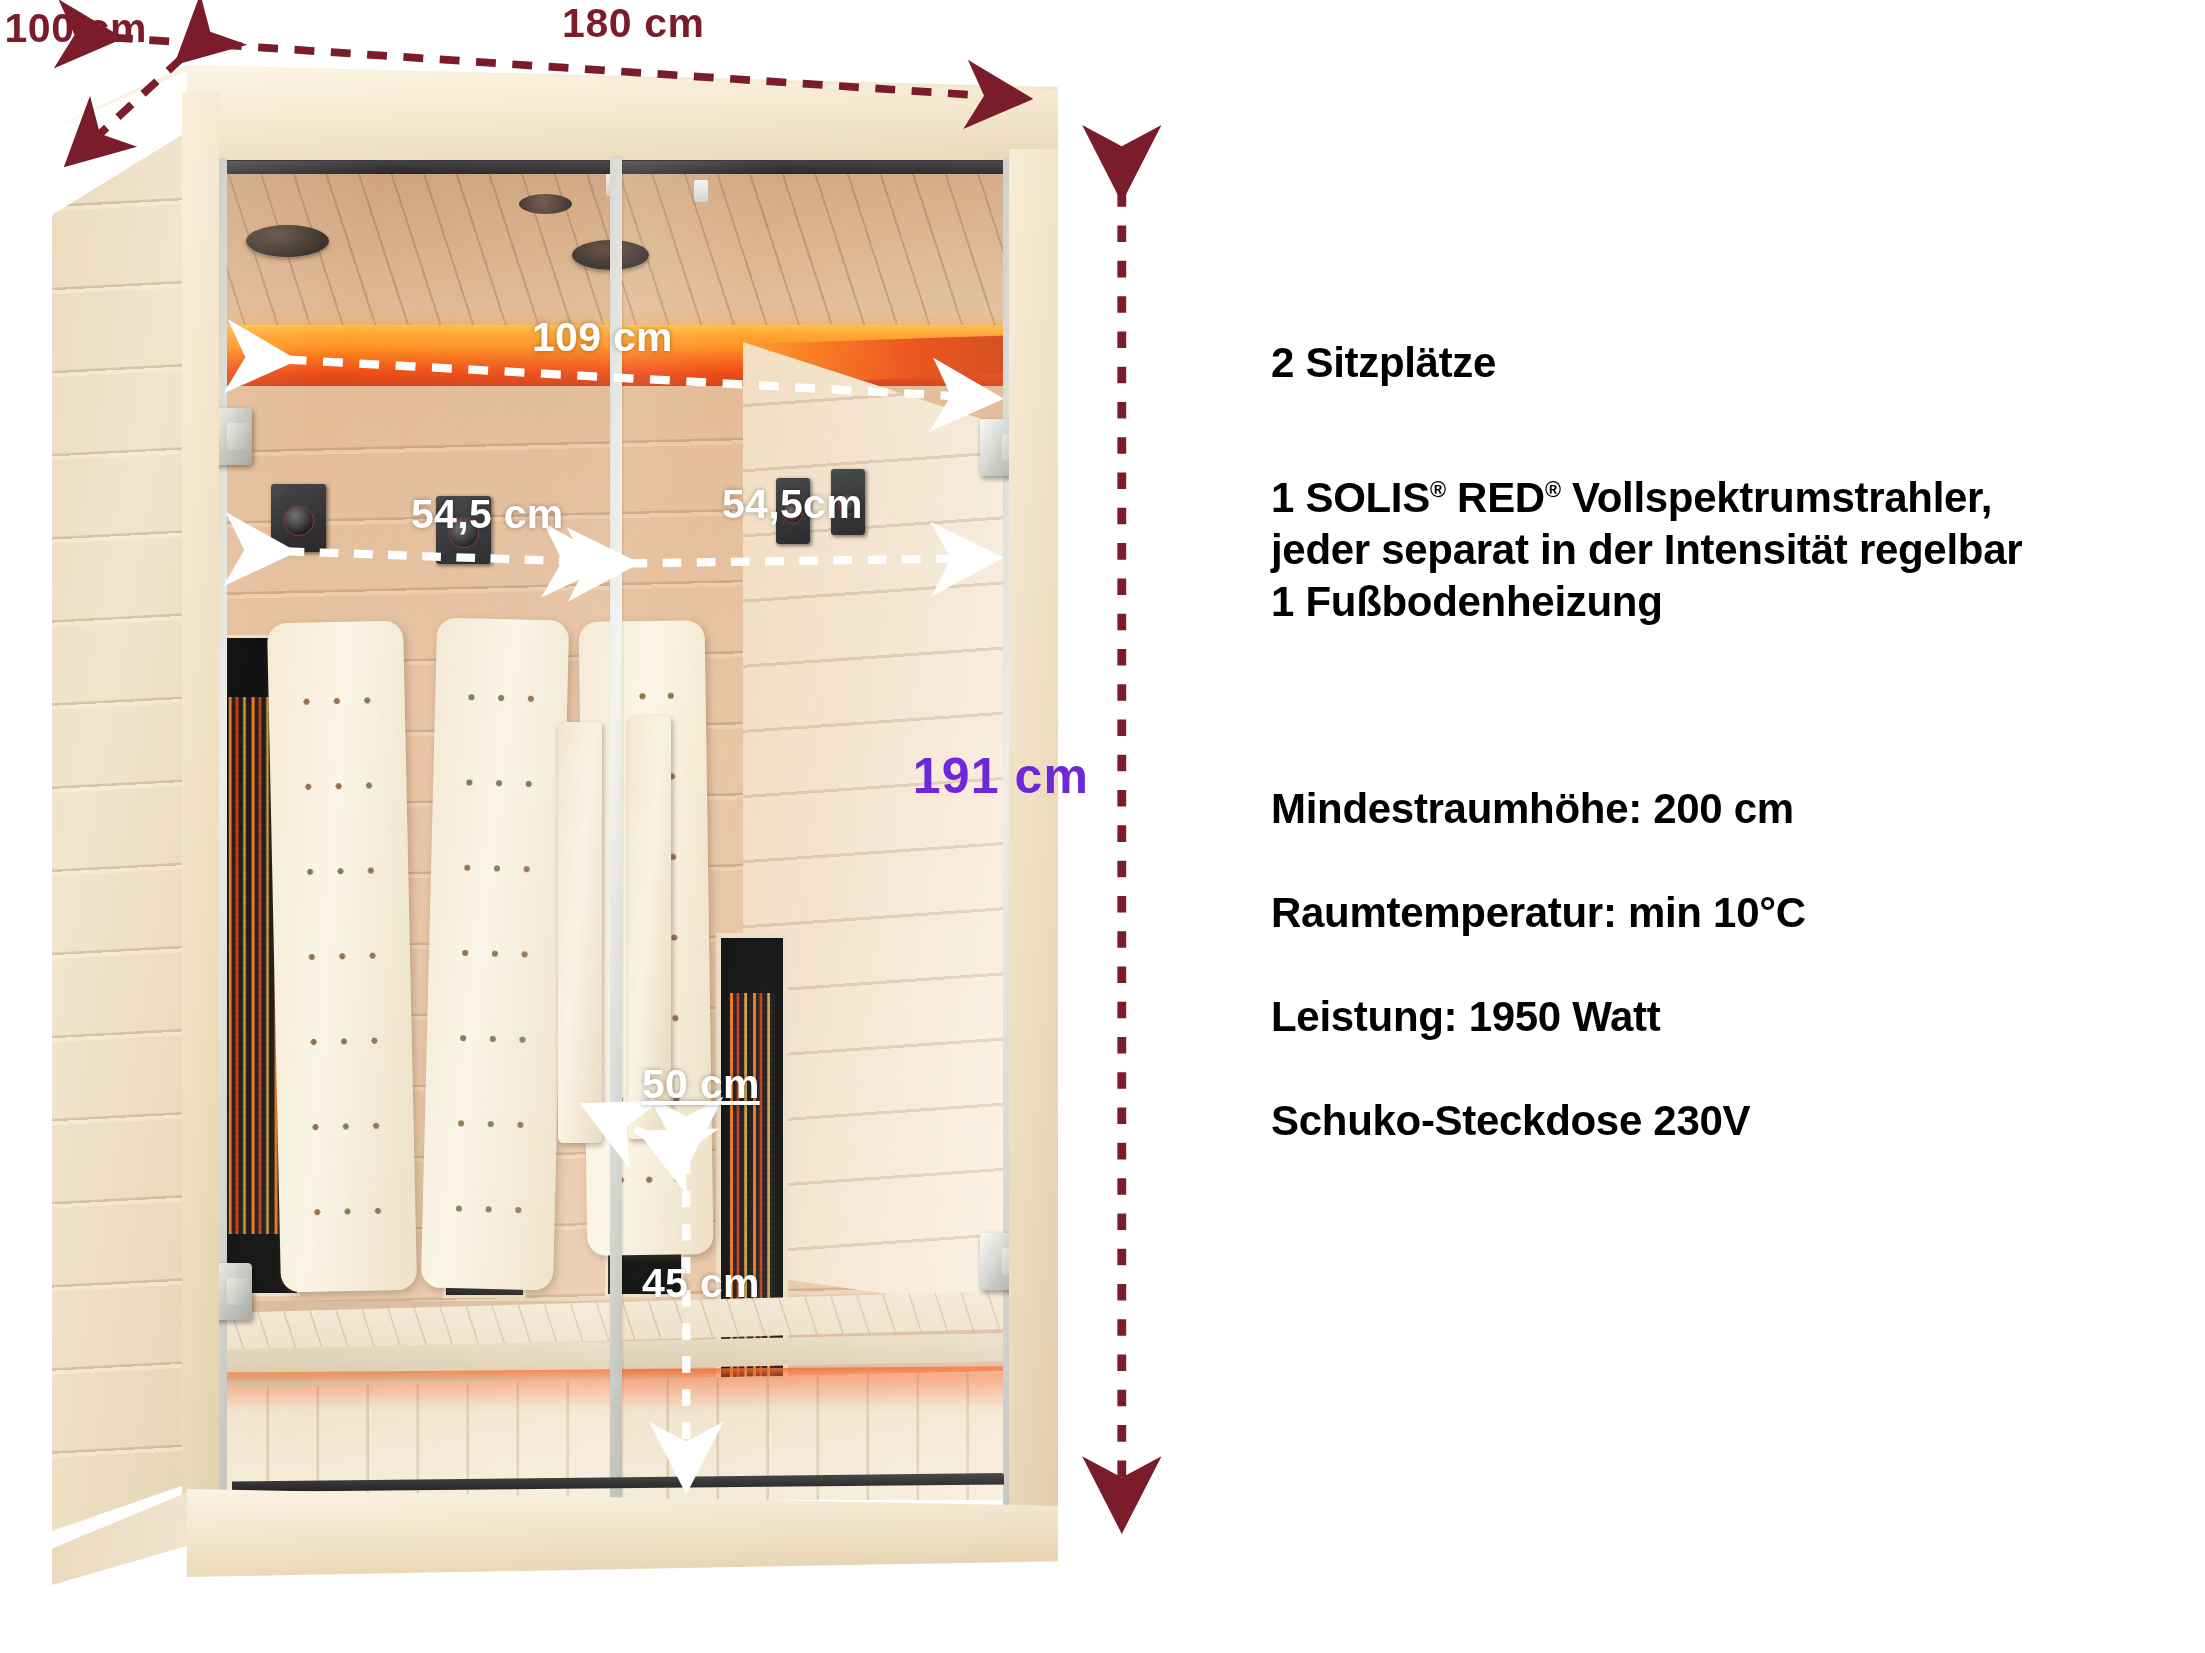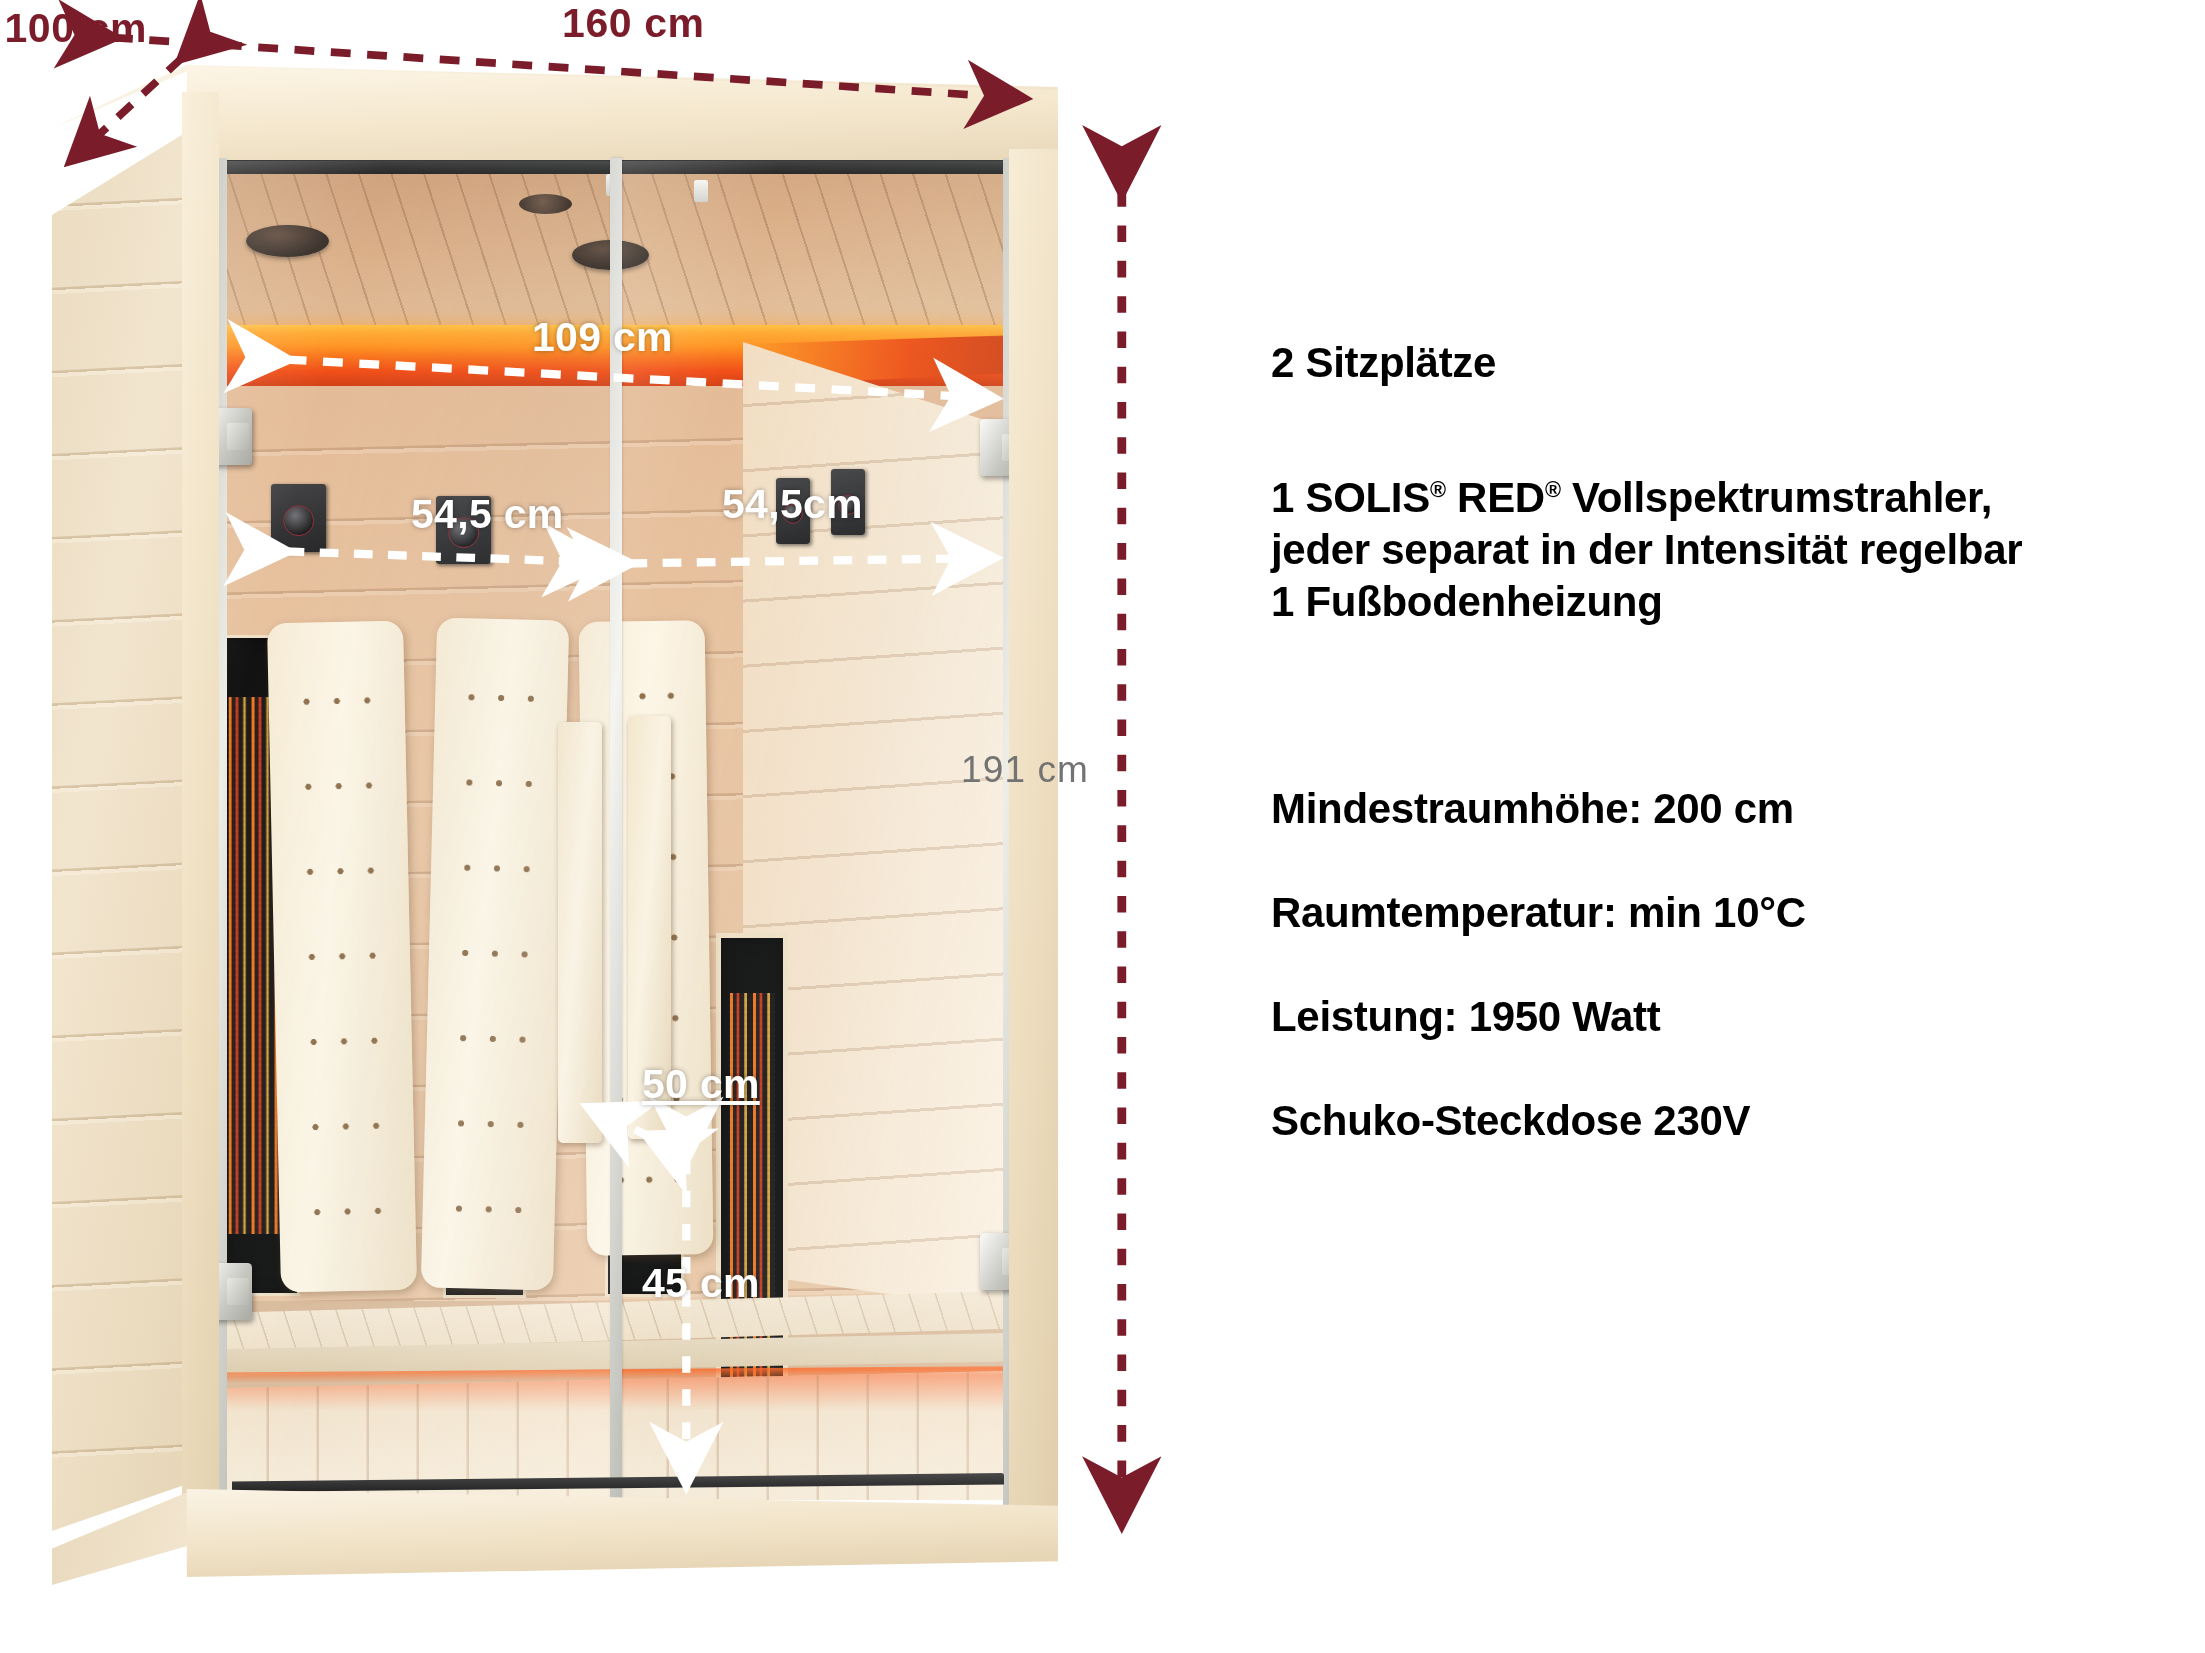--- a/index.html
+++ b/index.html
@@ -187,21 +187,21 @@
     box-shadow:1.7px 2.2px 5px rgba(0,0,0,.35);}
   .hinge::after{content:"";position:absolute;right:3.3px;top:26%;
     width:46%;height:48%;border-radius:2.2px;
     background:linear-gradient(120deg,#e8e8e4,#b6b6b0);}
 
   
   .dim-label{position:absolute;font-weight:bold;white-space:nowrap;line-height:1;}
   .dim-maroon{color:#7B1C2A;font-size:41px;letter-spacing:0.6px;}
   .dim-white{color:#fff;font-size:41px;letter-spacing:0.3px;
     text-shadow:0 0 5.5px rgba(0,0,0,.35);}
-  .dim-191{color:#737373;font-size:37px;font-weight:normal;letter-spacing:1.1px;}
+  .dim-191{color:#6d28d9;font-size:50px;font-weight:bold;letter-spacing:1.1px;}
 
   svg.ann{position:absolute;left:0;top:0;width:2205px;height:1654px;
     pointer-events:none;overflow:visible;}
 </style>
 </head>
 <body>
 
 <div id="cabin">
 
   <div class="roof-top"></div>
@@ -320,21 +320,21 @@
     <line x1="1175" y1="2060" x2="1070" y2="2010" stroke="#fff" stroke-width="15" stroke-dasharray="26 22" marker-start="url(#mW)" marker-end="url(#mW)"></line>
   </g>
 
   <g>
     <line x1="1245" y1="2100" x2="1245" y2="2690" stroke="#fff" stroke-width="15" stroke-dasharray="30 30" marker-start="url(#mW)" marker-end="url(#mW)"></line>
   </g>
 </svg>
 
 <div class="dim-label dim-maroon" style="left:4.4px;top:7.7px;">100 cm</div>
 
-<div class="dim-label dim-maroon" style="left:562px;top:3.3px;">160 cm</div>
+<div class="dim-label dim-maroon" style="left:562px;top:3.3px;">180 cm</div>
 
 <div class="dim-label dim-191" style="left:1089px;top:751px;transform:translateX(-100%);">191 cm</div>
 
 <div class="dim-label dim-white" style="left:532px;top:309px;margin-top:8px;">109 cm</div>
 
 <div class="dim-label dim-white" style="left:411px;top:494px;">54,5 cm</div>
 
 <div class="dim-label dim-white" style="left:722px;top:484px;">54,5cm</div>
 
 <div class="dim-label dim-white" style="left:642px;top:1064px;text-decoration:underline;">50 cm</div>

